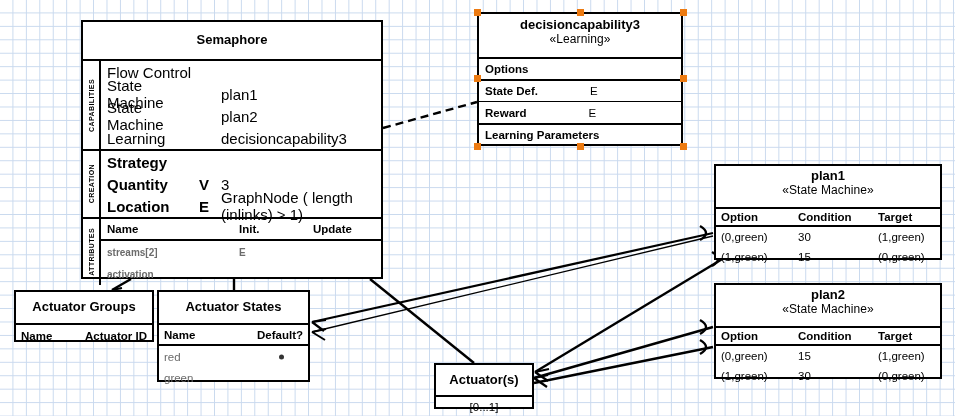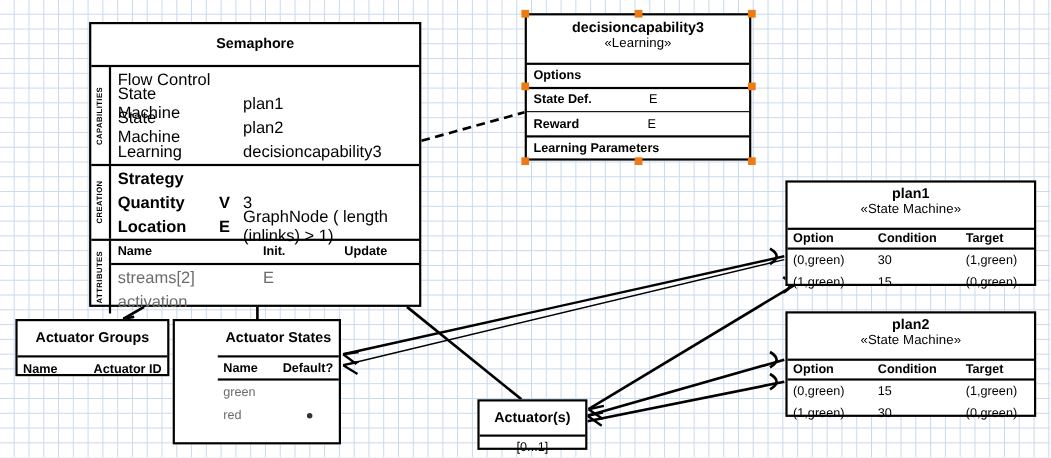--- a/index.html
+++ b/index.html
@@ -46,21 +46,21 @@
   .sm-body{flex:1;}
   .row{display:flex;align-items:center;font-size:15px;height:22px;padding-left:6px;box-sizing:border-box;}
   .row.b{font-weight:bold;}
   .c1{width:92px;flex:0 0 92px;}
   .c2{width:22px;flex:0 0 22px;font-weight:bold;}
   .c3{flex:1;}
   .attr-head{display:flex;font-weight:bold;font-size:11.5px;height:22px;align-items:center;padding-left:6px;box-sizing:border-box;border-bottom:2px solid #000;}
   .a1{flex:1;}
   .a2{width:74px;flex:0 0 74px;}
   .a3{width:68px;flex:0 0 68px;}
-  .attr-row{display:flex;font-size:15px;height:22px;align-items:center;padding-left:6px;box-sizing:border-box;color:#6b6b6b;}
+  .attr-row{display:flex;font-size:10px;height:22px;align-items:center;padding-left:6px;box-sizing:border-box;color:#6b6b6b;font-weight:bold;}
 
   
   #dcap{left:477px;top:12px;width:206px;height:134px;}
   .dc-title{height:36px;padding-top:4px;}
   .dc-row{font-size:11.5px;font-weight:bold;height:22px;display:flex;align-items:center;padding-left:6px;box-sizing:border-box;}
   .dc-row .v{font-weight:normal;margin-left:52px;}
   .handle{position:absolute;width:7px;height:7px;background:#ed7b12;}
 
   
   .plan{width:228px;}
@@ -73,21 +73,21 @@
   .p2{width:80px;flex:0 0 80px;}
   .p3{flex:1;}
 
   
   #agroups{left:14px;top:290px;width:140px;height:52px;}
   .ag-title{height:25px;display:flex;align-items:center;justify-content:center;}
   .ag-head{display:flex;font-weight:bold;font-size:11.5px;height:23px;align-items:center;box-sizing:border-box;border-top:2px solid #000;padding:0 5px;}
   .ag-head .l{flex:1;}
 
   
-  #astates{left:157px;top:290px;width:153px;height:114px;padding-left:39px;}
+  #astates{left:157px;top:290px;width:153px;height:92px;}
   .as-title{height:25px;display:flex;align-items:center;justify-content:center;}
   .as-head{display:flex;font-weight:bold;font-size:11.5px;height:23px;align-items:center;box-sizing:border-box;border-top:2px solid #000;border-bottom:2px solid #000;padding:0 5px;}
   .as-head .l{flex:1;}
   .as-row{display:flex;font-size:11.5px;height:21px;align-items:center;box-sizing:border-box;padding:0 5px;color:#6b6b6b;position:relative;}
   .as-row .l{flex:1;}
   .dot{position:absolute;right:24px;top:50%;width:5px;height:5px;border-radius:50%;background:#333;transform:translateY(-50%);}
 
   
   #actuators{left:434px;top:363px;width:100px;height:46px;}
   .ac-title{height:24px;display:flex;align-items:center;justify-content:center;}
@@ -289,25 +289,25 @@
     </div>
   </div>
 
   <div class="box" id="astates">
     <div class="title as-title">Actuator States</div>
     <div class="as-head">
       <div class="l">Name</div>
       <div>Default?</div>
     </div>
     <div class="as-row">
-      <div class="l">green</div>
-    </div>
-    <div class="as-row">
       <div class="l">red</div>
       <div class="dot"></div>
+    </div>
+    <div class="as-row">
+      <div class="l">green</div>
     </div>
   </div>
 
   <div class="box" id="actuators">
     <div class="title ac-title">Actuator(s)</div>
     <div class="ac-card">[0...1]</div>
   </div>
 
 </div>
 

